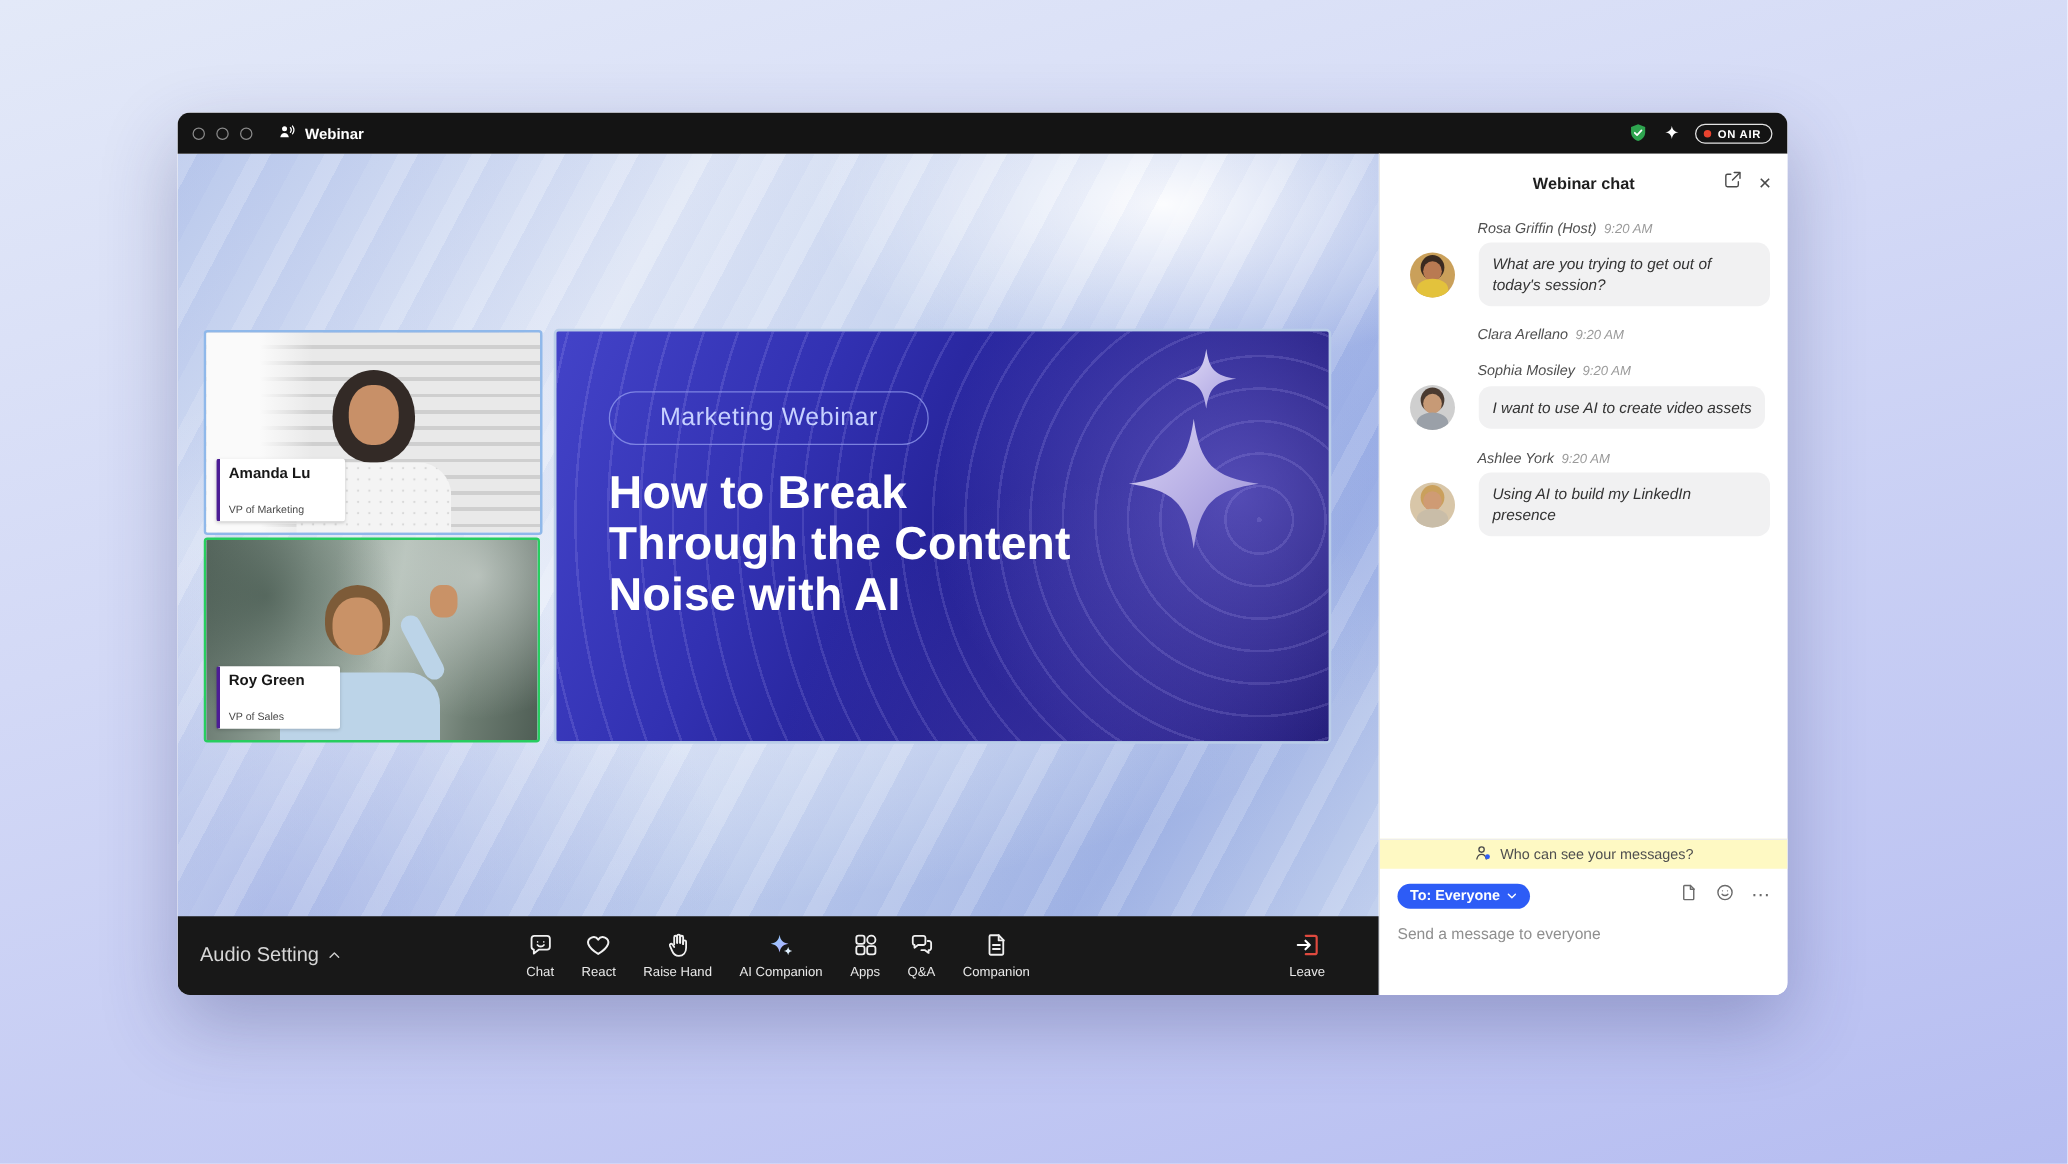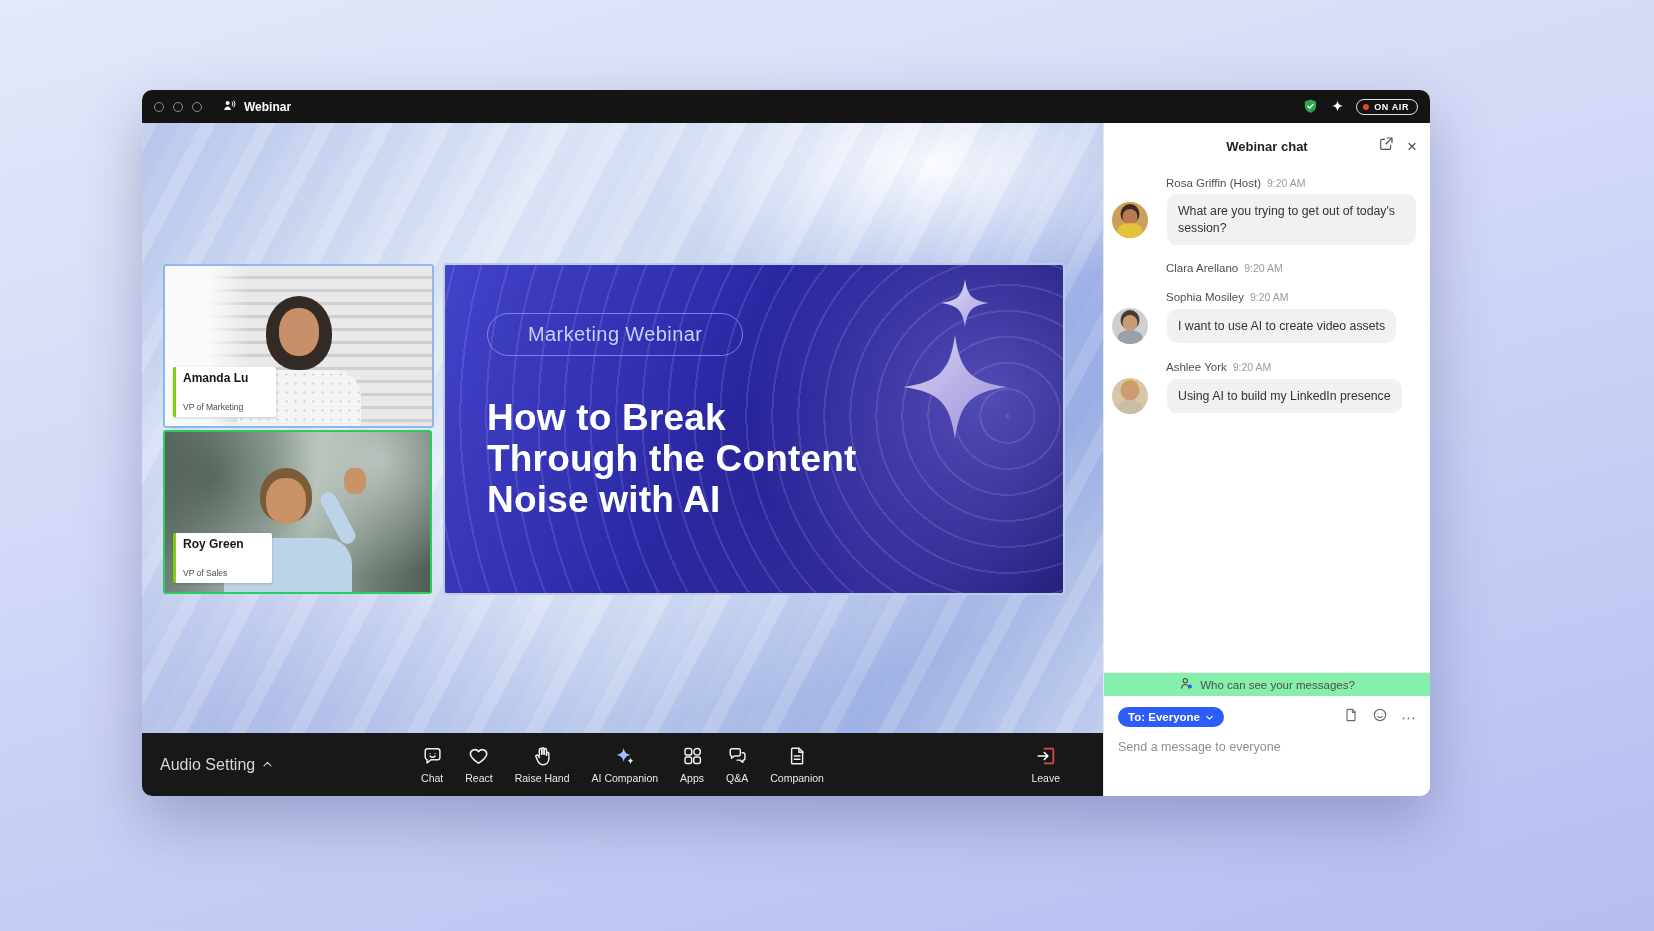--- a/index.html
+++ b/index.html
@@ -74,21 +74,21 @@
   .am .p-body { left:50%; bottom:0; transform:translateX(-50%); width:124px; height:56px; background:#f4f4f4; border-radius:26px 26px 0 0;
                 background-image: radial-gradient(#d9d9d9 1px, transparent 1.2px); background-size:9px 9px; }
   
   .roy .p-hair { left:42px; top:6px; width:52px; height:54px; background:#7d5b38; border-radius:50% 50% 42% 42%; }
   .roy .p-face { left:48px; top:16px; width:40px; height:46px; background:#c99267; border-radius:46%; }
   .roy .p-body { left:6px; bottom:0; width:128px; height:54px; background:#bcd4e8; border-radius:26px 26px 0 0; }
   .roy .p-arm  { left:112px; top:28px; width:16px; height:56px; background:#bcd4e8; border-radius:8px; transform:rotate(-28deg); }
   .roy .p-hand { left:126px; top:6px; width:22px; height:26px; background:#c99267; border-radius:40%; }
 
   .nametag {
-    position:absolute; left:8px; bottom:9px; background:#fff; border-left:3px solid #84cc16;
+    position:absolute; left:8px; bottom:9px; background:#fff; border-left:3px solid #4c1d95;
     border-radius:2px; padding:4px 28px 5px 7px; box-shadow:0 1px 3px rgba(0,0,0,.18); min-width:86px;
   }
   .nt-name { font-size:12px; font-weight:bold; color:#171717; }
   .nt-role { font-size:8.5px; color:#4a4a4a; margin-top:17px; }
 
   
   .slide {
     position:absolute; left:301px; top:140px; width:622px; height:332px;
     border:2px solid #b9cde8; border-radius:4px; overflow:hidden;
     padding:48px 0 0 42px;
@@ -102,21 +102,21 @@
     background: repeating-radial-gradient(circle at 91% 46%,
       rgba(190,182,250,.16) 0 2px, rgba(190,182,250,0) 2px 26px);
     pointer-events:none;
   }
   .slide-badge {
     display:inline-block; font-size:20px; color:#c6d0ff; letter-spacing:.4px;
     border:1.5px solid rgba(148,158,240,.75); border-radius:999px; padding:9px 40px;
     position:relative; z-index:2;
   }
   .slide-title {
-    margin-top:41px; font-size:37px; line-height:41px; font-weight:bold; color:#fff;
+    margin-top:17px; font-size:37px; line-height:41px; font-weight:bold; color:#fff;
     letter-spacing:.2px; position:relative; z-index:2;
   }
   .slide-title span { display:block; }
   .slide-star { position:absolute; z-index:1; }
   .star-small { left:496px; top:14px; width:48px; height:48px; }
   .star-big   { left:458px; top:70px; width:104px; height:104px; }
 
   
   .toolbar {
     position:absolute; left:0; right:0; bottom:0; height:63px; background:#181818; z-index:5;
@@ -139,21 +139,21 @@
 
   
   .chat { flex:1; background:#fff; display:flex; flex-direction:column; min-width:0; border-left:1px solid #e8e8e8; }
   .chat-header {
     flex:0 0 46px; display:flex; align-items:center; justify-content:center; position:relative;
   }
   .chat-title { font-size:13px; font-weight:bold; color:#1f1f1f; }
   .chat-header-icons { position:absolute; right:13px; display:flex; align-items:center; gap:13px; }
   .close-x { font-size:17px; color:#4a4a4a; line-height:1; cursor:pointer; }
 
-  .chat-body { flex:1; overflow:hidden; padding:8px 14px 0 8px; }
+  .chat-body { flex:1; overflow:hidden; padding:8px 14px 0 24px;font-style:italic; }
   .msg { margin-bottom:17px; }
   .msg-head { margin-left:54px; margin-bottom:5px; font-size:11.5px; color:#4f4f4f; }
   .msg-head .time { color:#9a9a9a; font-size:10.5px; margin-left:6px; }
   .msg-row { display:flex; align-items:center; gap:8px; }
   .bubble {
     background:#f1f1f2; border-radius:10px; padding:9px 11px; font-size:12.3px; color:#333;
     line-height:1.35; max-width:252px;margin-left:11px;
   }
   .avatar { position:relative; width:36px; height:36px; border-radius:50%; overflow:hidden; flex:0 0 36px; background:var(--bg); }
   .avatar::before {
@@ -165,21 +165,21 @@
     content:""; position:absolute; left:50%; top:60%; transform:translateX(-50%);
     width:25px; height:16px; border-radius:50% 50% 0 0; background:var(--shirt);
   }
   .av-rosa   { --bg:#caa05a; --skin:#b97a52; --hair:#3a2a20; --shirt:#e3c23c; }
   .av-clara  { --bg:#d9b8a8; --skin:#c98f6b; --hair:#2c1f1d; --shirt:#b0443c; }
   .av-sophia { --bg:#cfcfcf; --skin:#c79a76; --hair:#4a3a30; --shirt:#9aa0a8; }
   .av-ashlee { --bg:#d8c6a8; --skin:#cf9b74; --hair:#caa05c; --shirt:#c9bda8; }
 
   .chat-footer { flex:0 0 auto; }
   .privacy {
-    height:24px; background:#86efac; border-top:1px solid #ececec;
+    height:24px; background:#fef9c3; border-top:1px solid #ececec;
     display:flex; align-items:center; justify-content:center; gap:6px;
     font-size:11.5px; color:#4f4f4f;
   }
   .composer { padding:11px 14px 42px 14px; }
   .composer-top { display:flex; align-items:center; }
   .to-pill {
     display:flex; align-items:center; gap:5px; background:#2d5cf6; color:#fff;
     font-size:11.5px; font-weight:bold; border-radius:12px; padding:4px 10px; cursor:pointer;
   }
   .composer-icons { margin-left:auto; display:flex; align-items:center; gap:13px; }

